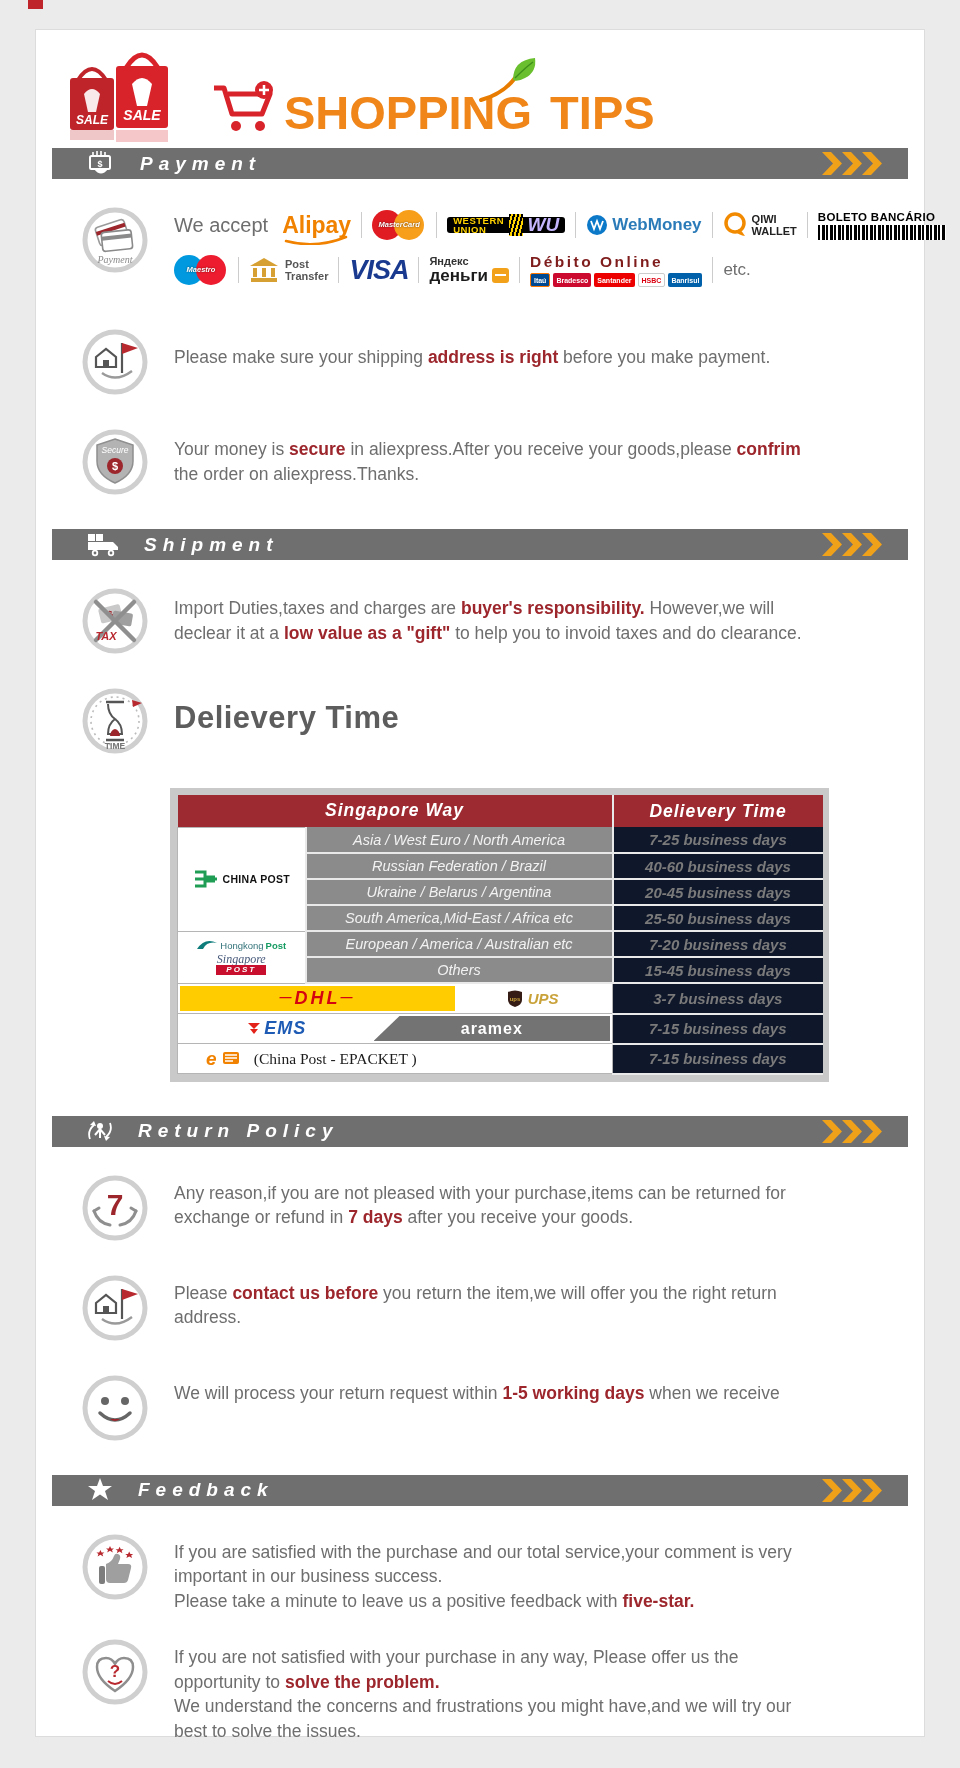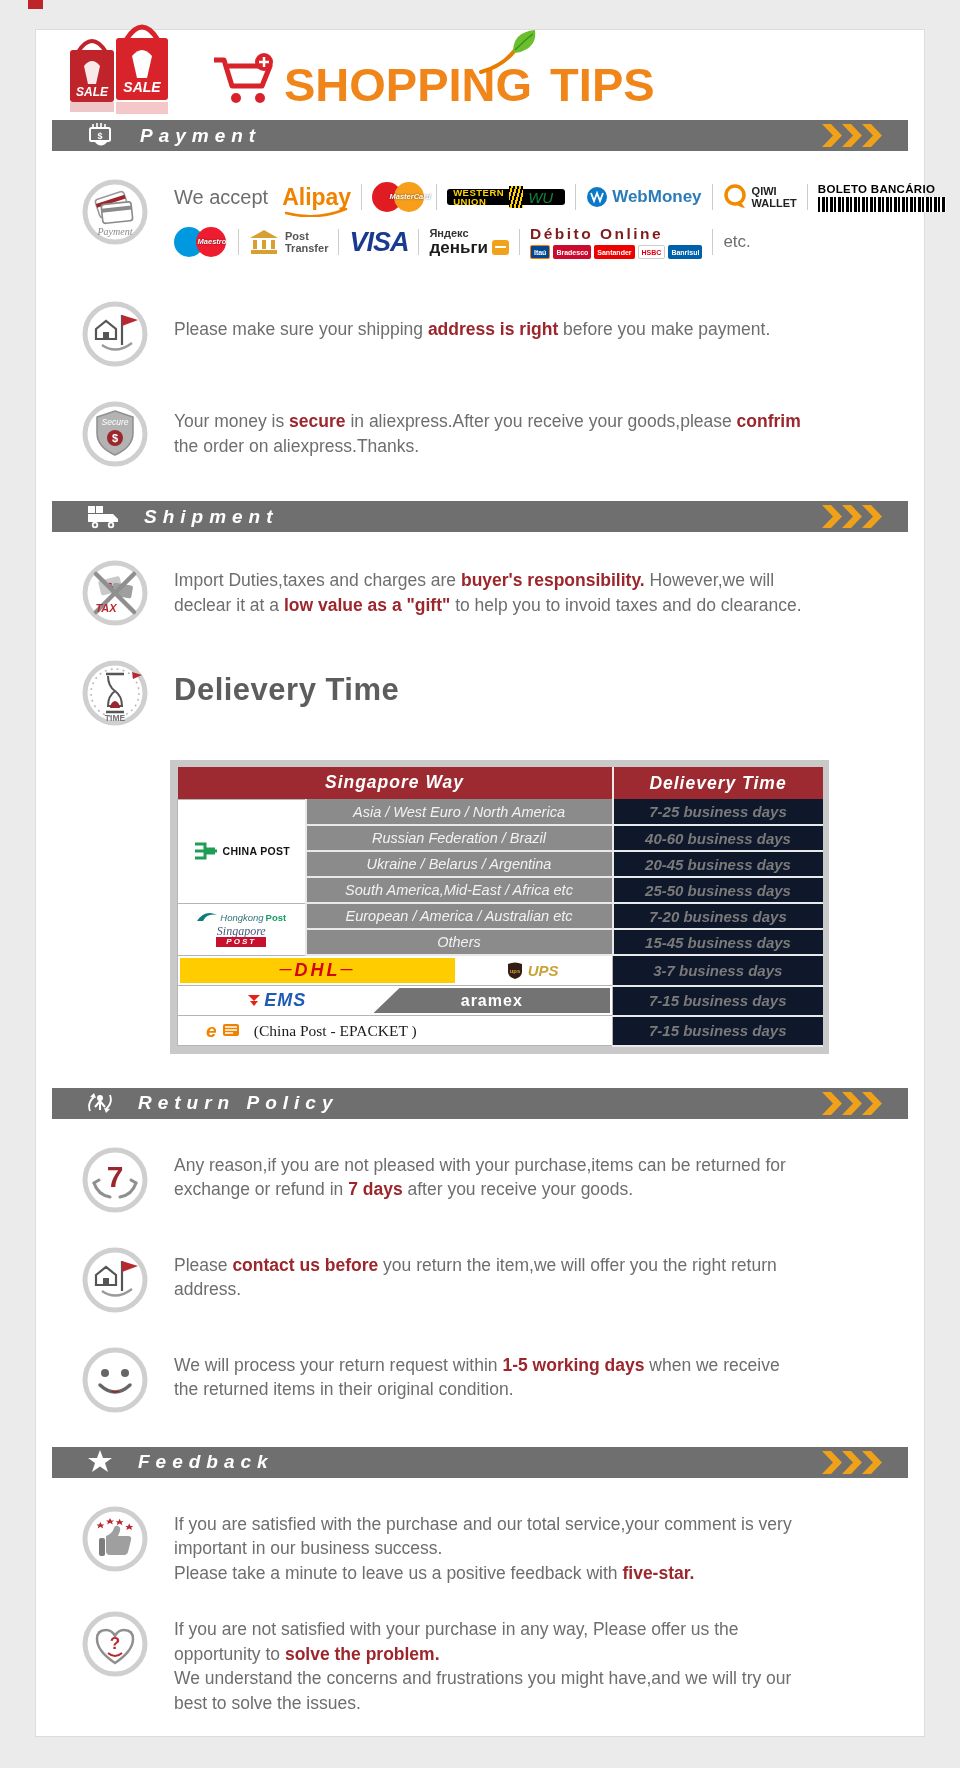--- a/index.html
+++ b/index.html
@@ -10,21 +10,21 @@
     font-family:"Liberation Sans","DejaVu Sans",sans-serif;
     position:relative;
     overflow:hidden;
   }
   .top-accent { position:absolute; left:28px; top:0; width:15px; height:9px; background:#c0242b; }
   .card {
     position:absolute; left:36px; top:30px; width:888px; height:1706px;
     background:#ffffff; box-shadow:0 0 0 1px #dcdcdc;
   }
   
-  .logo-row { display:flex; align-items:flex-end; padding:48px 0 6px 28px; height:90px; position:relative; }
+  .logo-row { display:flex; align-items:flex-end; padding:48px 0 6px 28px; height:118px; position:relative; }
   .bags { position:relative; width:120px; height:92px; }
   .title-wrap { display:flex; align-items:center; margin-left:28px; position:relative; }
   .brand-title {
     font-size:47px; font-weight:800; color:#f08519; letter-spacing:0px;
     font-family:"Liberation Sans",sans-serif; white-space:nowrap;
   }
   .brand-title .gap { display:inline-block; width:18px; }
   .leaf { position:absolute; right:118px; top:-26px; }
   .cart { margin-right:6px; position:relative; top:-2px; }
   
@@ -51,28 +51,28 @@
   .sep { width:1px; height:26px; background:#cccccc; }
   .accept { font-size:20px; color:#6e6e6e; margin-right:4px; white-space:nowrap; }
   .alipay { color:#f08200; font-size:23px; font-weight:bold; position:relative; }
   .alipay svg { position:absolute; left:2px; bottom:-6px; }
   .mc { position:relative; width:54px; height:32px; flex:0 0 auto; }
   .mc .c1,.mc .c2 { position:absolute; top:1px; width:30px; height:30px; border-radius:50%; }
   .mc .c1 { left:0; background:#e01b22; }
   .mc .c2 { left:22px; background:#f79e1b; }
   .mc .mlabel {
     position:absolute; top:11px; left:0; width:54px; text-align:center; color:#fff;
-    font-size:7.5px; font-style:italic; font-weight:bold; text-shadow:0 0 2px rgba(0,0,0,.6);margin-left:11px;
+    font-size:7.5px; font-style:italic; font-weight:bold; text-shadow:0 0 2px rgba(0,0,0,.6);
   }
   .maestro .c1 { background:#0099df; } .maestro .c2 { background:#ed1c2e; }
   .wu { background:#000; border-radius:3px; width:118px; height:16px; display:flex; align-items:center; padding:0 6px; gap:5px; flex:0 0 auto; }
   .wu .wu-left { display:flex; flex-direction:column; line-height:1; }
   .wu .wu-left span { color:#ffd200; font-weight:bold; font-size:9.5px; letter-spacing:.5px; }
   .wu .wu-slash { width:14px; height:22px; background:repeating-linear-gradient(105deg,#000 0 2px,#ffd200 2px 4px); }
-  .wu .wu-big { color:#15803d; font-weight:normal; font-size:15px; font-style:italic; }
+  .wu .wu-big { color:#c4b5fd; font-weight:bold; font-size:19px; font-style:italic; }
   .webmoney { display:flex; align-items:center; gap:4px; }
   .webmoney .wm-text { color:#2b7bb9; font-size:17px; font-weight:bold; }
   .qiwi { display:flex; align-items:center; gap:5px; }
   .qiwi .q-text { font-size:11px; font-weight:bold; color:#222; line-height:1.1; }
   .boleto { display:flex; flex-direction:column; gap:2px; }
   .boleto .bol-text { font-size:11.5px; font-weight:bold; color:#000; letter-spacing:.3px; }
   .barcode { height:15px; width:128px; background:repeating-linear-gradient(90deg,#000 0 2px,#fff 2px 4px,#000 4px 7px,#fff 7px 8px); }
   .bankx { display:flex; align-items:center; gap:6px; }
   .bankx .bk-text { font-size:11px; color:#555; line-height:1.1; font-weight:bold; }
   .visa { color:#1a3a8f; font-size:27px; font-weight:800; font-style:italic; letter-spacing:-1px; }
@@ -113,21 +113,21 @@
     background:#0f172a; color:#7a7a7a; font-style:italic; font-weight:bold; font-size:15px;
     text-align:center; border-bottom:2px solid #e9e9e9;
   }
   td.logo-cell { background:#fff; border:1px solid #b5b5b5; text-align:center; vertical-align:middle; padding:2px; }
   td.express { background:#fff; border:1px solid #b5b5b5; padding:2px; }
   .cp-wrap { display:flex; align-items:center; justify-content:center; gap:4px; }
   .cp-texts { display:flex; flex-direction:column; align-items:flex-start; line-height:1; }
   .cp-en { font-size:10.5px; font-weight:bold; color:#111; letter-spacing:.3px; }
   .hksg { display:flex; flex-direction:column; gap:2px; align-items:center; }
   .hk-line { display:flex; align-items:center; gap:2px; }
-  .hk-a { font-style:italic; font-size:9.5px; color:#33737a; }
+  .hk-a { font-size:9.5px; color:#33737a; }
   .hk-b { font-size:9.5px; font-weight:bold; color:#169b62; }
   .sg-line { display:flex; flex-direction:column; align-items:center; line-height:1; }
   .sg-a { font-family:"Liberation Serif",serif; font-style:italic; font-size:12px; color:#47597a; }
   .sg-band { background:#c8102e; color:#fff; font-style:italic; font-size:8px; font-weight:bold; padding:1px 10px; letter-spacing:2px; }
   .dhl-wrap { display:flex; align-items:center; height:25px; }
   .dhl-band { background:#ffcc00; height:100%; flex:0 0 64%; display:flex; align-items:center; justify-content:center; }
   .dhl-text { color:#d40511; font-weight:800; font-style:italic; font-size:18px; letter-spacing:3px; }
   .dhl-text::before,.dhl-text::after { content:"—"; font-size:12px; vertical-align:3px; }
   .ups-wrap { flex:1; display:flex; align-items:center; justify-content:center; gap:5px; }
   .ups-text { color:#c9a23a; font-weight:800; font-style:italic; font-size:15px; }
@@ -574,21 +574,21 @@
     <div class="note return-note">
       <span class="circle-icon">
         <svg width="66" height="66" viewBox="0 0 66 66">
           <circle cx="33" cy="33" r="30" fill="#fff" stroke="#cfcfcf" stroke-width="5"></circle>
           <circle cx="23" cy="26" r="4" fill="#666"></circle>
           <circle cx="43" cy="26" r="4" fill="#666"></circle>
           <path d="M18 38 q15 14 30 0" fill="none" stroke="#666" stroke-width="3.5" stroke-linecap="round"></path>
           <path d="M28 44 q5 4 10 0" fill="#9c262c"></path>
         </svg>
       </span>
-      <div class="txt"><span>We will process your return request within </span><span class="hl">1-5 working days</span><span> when we receive</span><br><span>the returned items in their original condition.</span></div>
+      <div class="txt"><span>We will process your return request within </span><span class="hl">1-5 working days</span><span> when we receive</span><br></div>
     </div>
   </div>
 
   <div class="bar">
     <span class="bicon">
       <svg width="28" height="28" viewBox="0 0 28 28">
         <polygon points="14,2 17,10 26,10 19,15 22,24 14,18.5 6,24 9,15 2,10 11,10" fill="#fff"></polygon>
       </svg>
     </span>
     <span class="btitle">Feedback</span>

